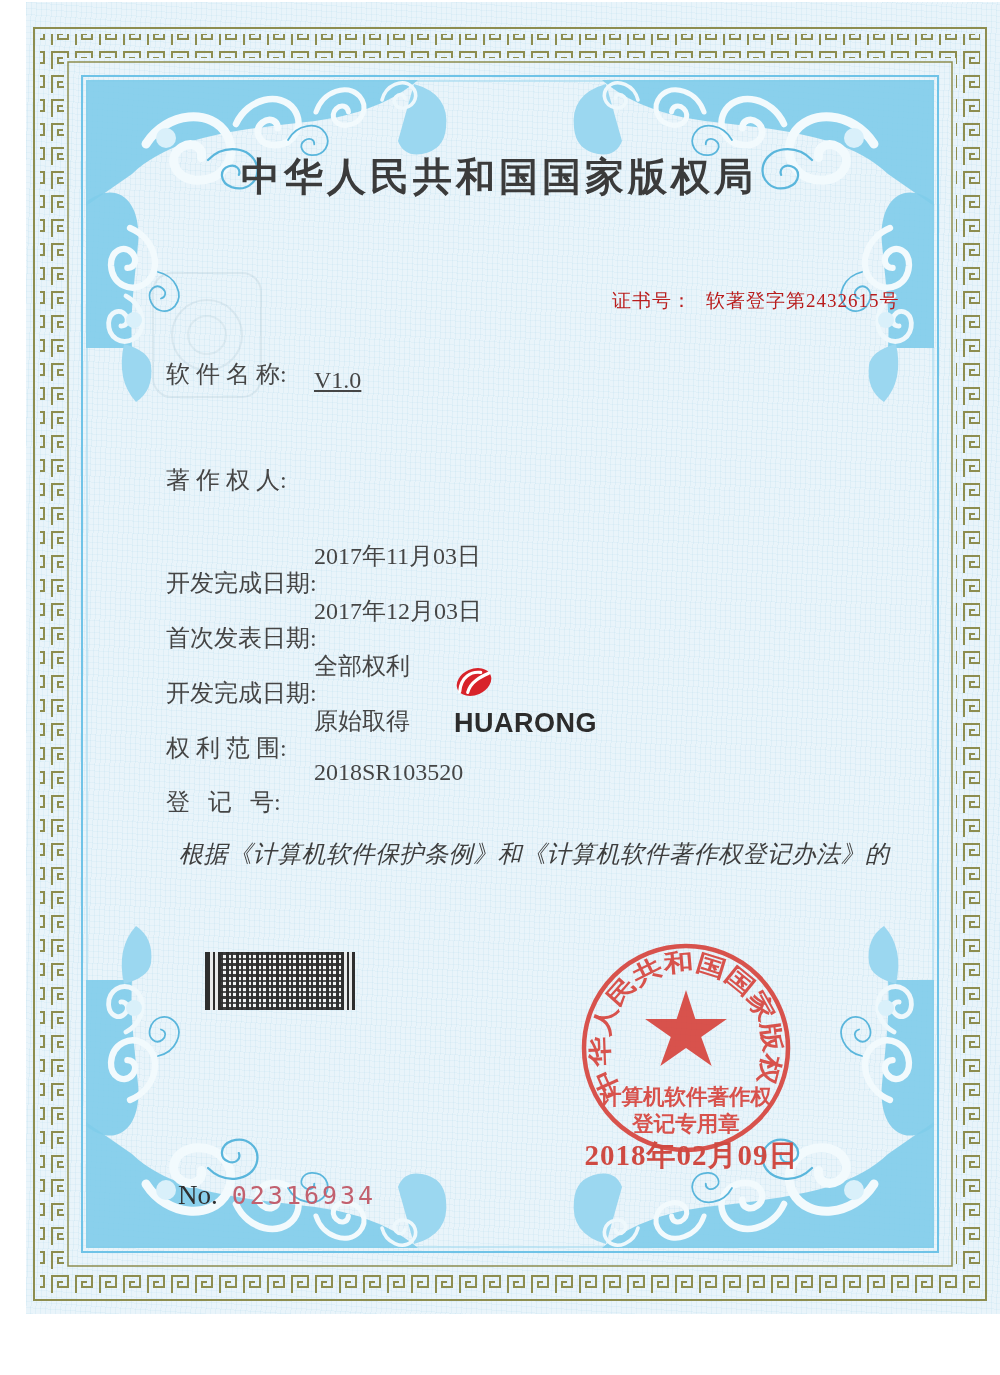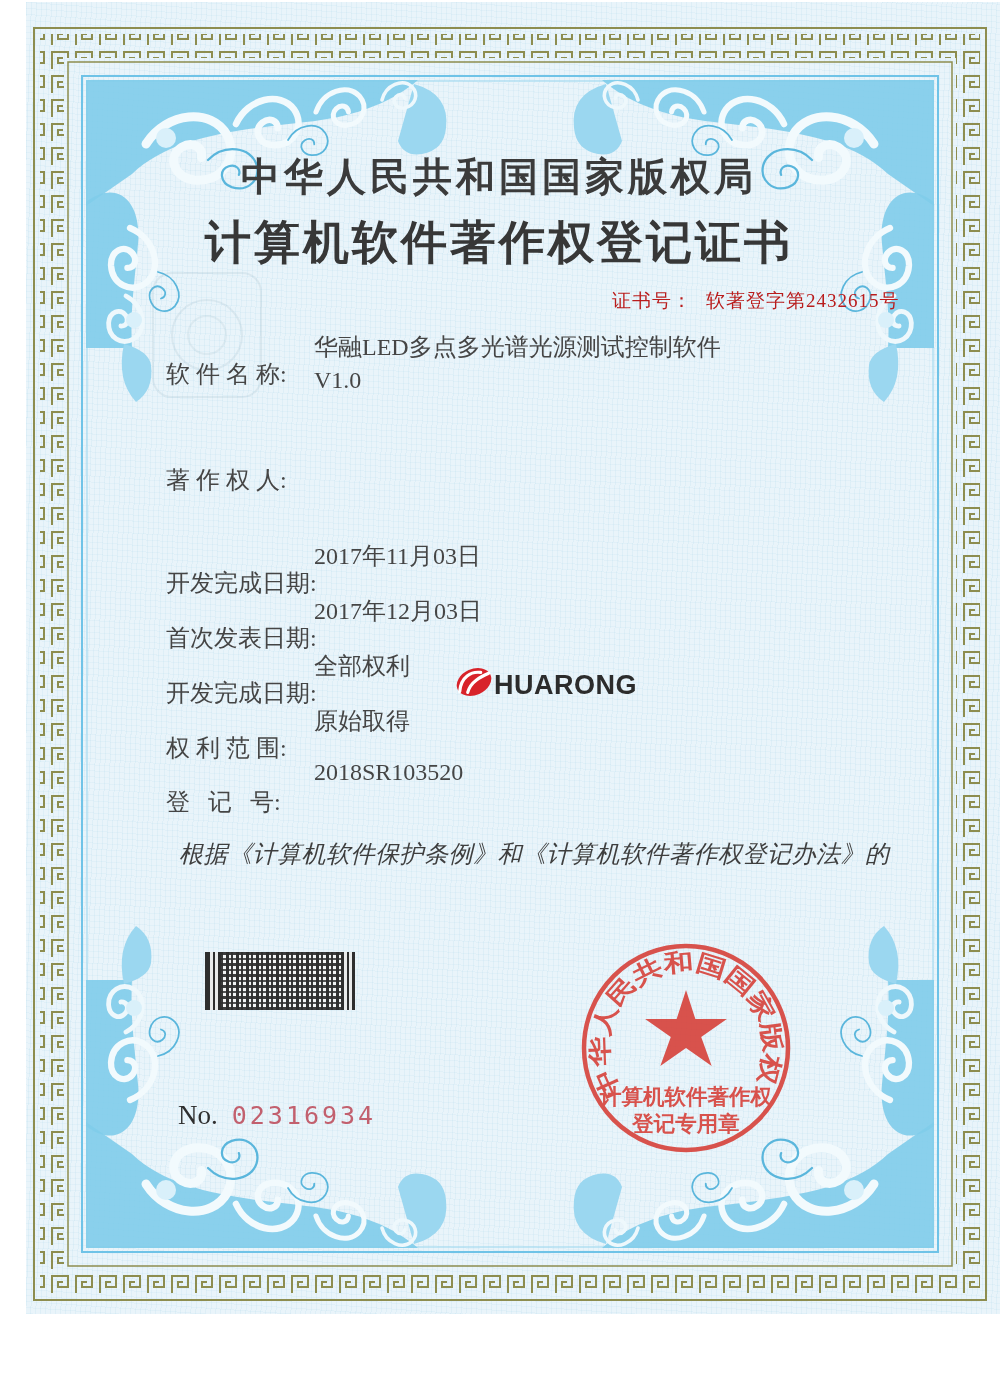--- a/index.html
+++ b/index.html
@@ -14,42 +14,42 @@
 
   .title1{position:absolute;left:0;top:150px;width:950px;text-align:center;
           font-size:39px;font-weight:bold;letter-spacing:4px;color:#3b3b3b;}
   .title2{position:absolute;left:0;top:212px;width:950px;text-align:center;
           font-size:46px;font-weight:bold;letter-spacing:3px;color:#373737;}
   .certno{position:absolute;top:288px;left:588px;font-size:19px;color:#b91c1c;letter-spacing:1px;}
   .certno .cv{margin-left:14px;}
 
   .row{position:absolute;left:118px;font-size:24px;color:#454545;white-space:pre;}
   .row .val{position:absolute;left:172px;top:0;white-space:pre;}
-  .row .val2{position:absolute;left:172px;top:36px;}
+  .row .val2{position:absolute;left:172px;top:36px;text-decoration:underline;}
   .r1{top:331px;} .r2{top:437px;} .r3{top:540px;} .r4{top:595px;}
   .r5{top:650px;} .r6{top:705px;} .r7{top:759px;}
 
   .stmt{position:absolute;font-size:24px;color:#3e3e3e;letter-spacing:0.5px;white-space:pre;font-style:italic;}
   .s1{left:155px;top:838px;} .s2{left:114px;top:893px;}
 
-  .logo{position:absolute;left:430px;top:663px;display:flex;align-items:flex-end;gap:0;}
+  .logo{position:absolute;left:430px;top:663px;display:flex;align-items:flex-start;gap:7px;flex-direction:column;}
   .logo .ltext{font-family:"Liberation Sans","DejaVu Sans",sans-serif;font-weight:bold;
                font-size:27px;color:#2c2c2c;letter-spacing:0.5px;}
 
   .barcode{position:absolute;left:181px;top:952px;width:150px;height:58px;display:flex;background:#f2f4f4;}
   .bc-start{width:16px;height:100%;
     background:repeating-linear-gradient(90deg,#2e2e2e 0 5px,#e9ebeb 5px 8px,#2e2e2e 8px 10px,#e9ebeb 10px 13px);}
   .bc-mid{flex:1;height:100%;
     background-image:
       repeating-linear-gradient(0deg, rgba(45,45,45,0.92) 0 3px, transparent 3px 6px, rgba(45,45,45,0.8) 6px 8px, transparent 8px 11px),
       repeating-linear-gradient(90deg, #3a3a3a 0 2px, transparent 2px 5px, #303030 5px 8px, transparent 8px 10px);}
   .bc-stop{width:14px;height:100%;
     background:repeating-linear-gradient(90deg,#2e2e2e 0 3px,#e9ebeb 3px 6px,#2e2e2e 6px 8px,#e9ebeb 8px 11px);}
 
-  .serial{position:absolute;left:154px;top:1100px;font-size:27px;color:#2f2f2f;text-align:right;}
+  .serial{position:absolute;left:154px;top:1180px;font-size:27px;color:#2f2f2f;text-align:right;}
   .serial .num{font-family:"DejaVu Sans Mono","Liberation Mono",monospace;
                color:#c2606e;font-size:25px;letter-spacing:3px;margin-left:14px;}
 
   .sealdate{position:absolute;left:560px;top:1136px;width:215px;text-align:center;
             font-size:29px;font-weight:bold;color:#cf4a42;letter-spacing:1px;}
 
   .emboss{position:absolute;left:128px;top:272px;width:106px;height:122px;
           border:2px solid rgba(140,170,185,0.30);border-radius:20px;opacity:0.55;}
   .emboss .c1{position:absolute;left:17px;top:25px;width:68px;height:68px;border-radius:50%;
               border:2px solid rgba(140,170,185,0.30);}
@@ -99,28 +99,26 @@
     <use href="#orn" transform="translate(64,1246) scale(1,-1)"></use>
     <use href="#orn" transform="translate(908,1246) scale(-1,-1)"></use>
   </svg>
 
   <div class="emboss">
     <div class="c1"></div>
       <div class="c2"></div>
   </div>
 
   <div class="title1">中华人民共和国国家版权局</div>
-  <div class="title2">计算机软件著作权登记证书</div>
   <div class="certno">
     <span>证书号：</span><span class="cv">软著登字第2432615号</span>
   </div>
 
   <div class="row r1">
     <span>软 件 名 称: </span>
-    <span class="val">华融LED多点多光谱光源测试控制软件</span>
     <span class="val2">V1.0</span>
   </div>
   <div class="row r2">
     <span>著 作 权 人: </span>
   </div>
   <div class="row r3">
     <span>开发完成日期: </span>
     <span class="val">2017年11月03日</span>
   </div>
   <div class="row r4">
@@ -165,17 +163,18 @@
       <path id="sealArc" d="M598 1093 A78 78 0 1 1 726 1093" fill="none"></path>
       <text font-size="24" font-weight="bold" fill="#d7453e" font-family="'Liberation Serif','DejaVu Serif',serif">
         <textPath href="#sealArc" startOffset="0" textLength="356" lengthAdjust="spacingAndGlyphs">中华人民共和国国家版权局</textPath>
       </text>
       <polygon fill="#d7453e" points="662,990 671.4,1019.1 702.9,1019 677.2,1036.9 687.7,1066 662,1048 636.3,1066 646.8,1036.9 621.1,1019 652.6,1019.1"></polygon>
       <text x="662" y="1104" text-anchor="middle" font-size="21.5" font-weight="bold" fill="#d7453e" font-family="'Liberation Serif','DejaVu Serif',serif">计算机软件著作权</text>
       <text x="662" y="1131" text-anchor="middle" font-size="21.5" font-weight="bold" fill="#d7453e" font-family="'Liberation Serif','DejaVu Serif',serif">登记专用章</text>
     </g>
   </svg>
 
+  <div class="sealdate">2018年02月09日</div>
 
   <div class="serial">
     <span>No.</span><span class="num">02316934</span>
   </div>
 </div>
 
 </body></html>

